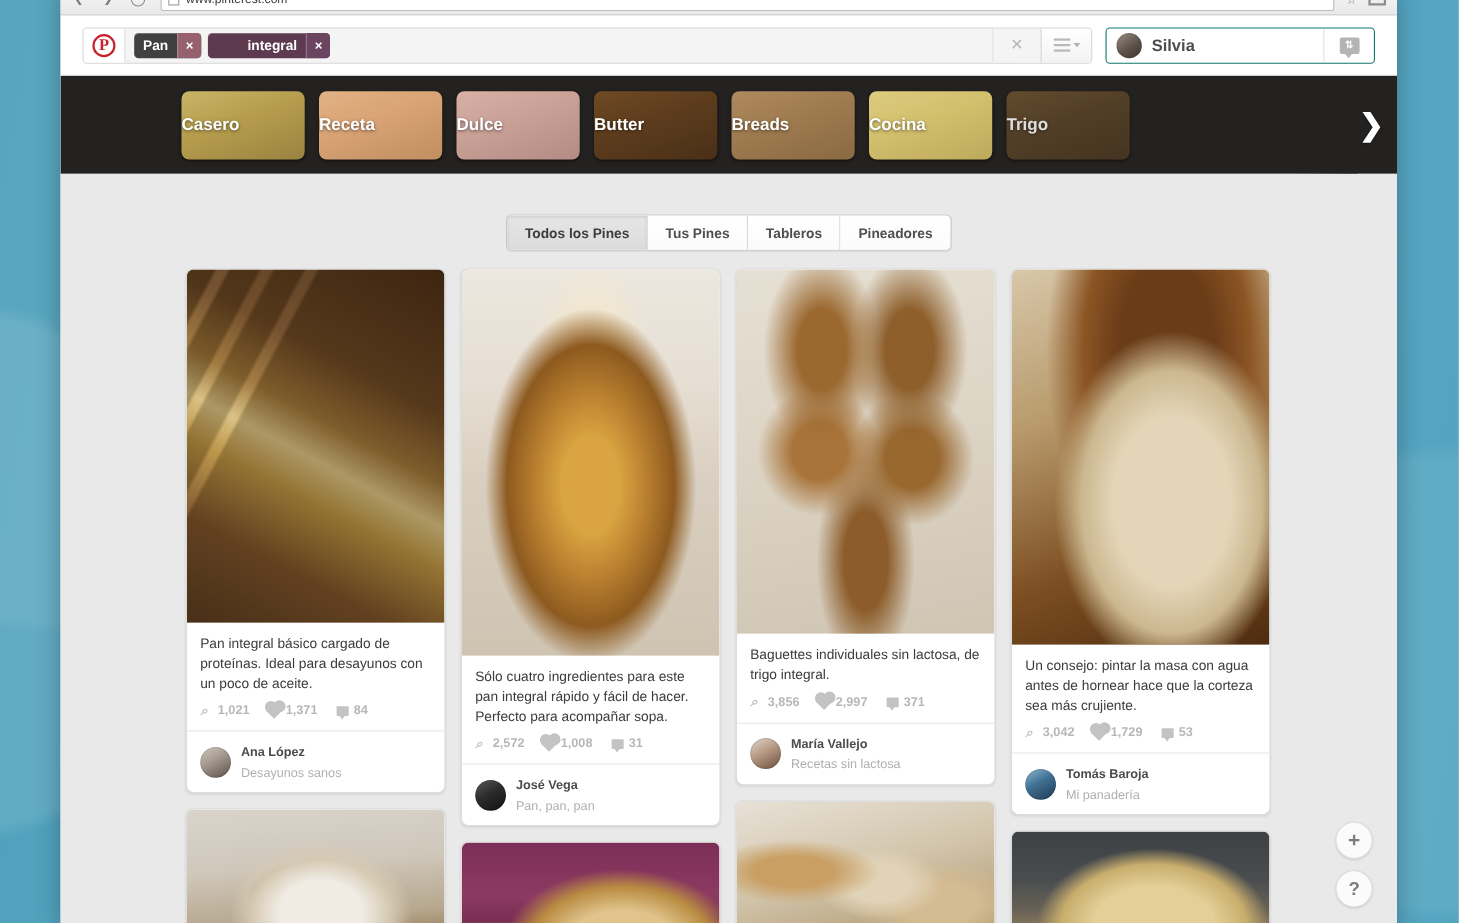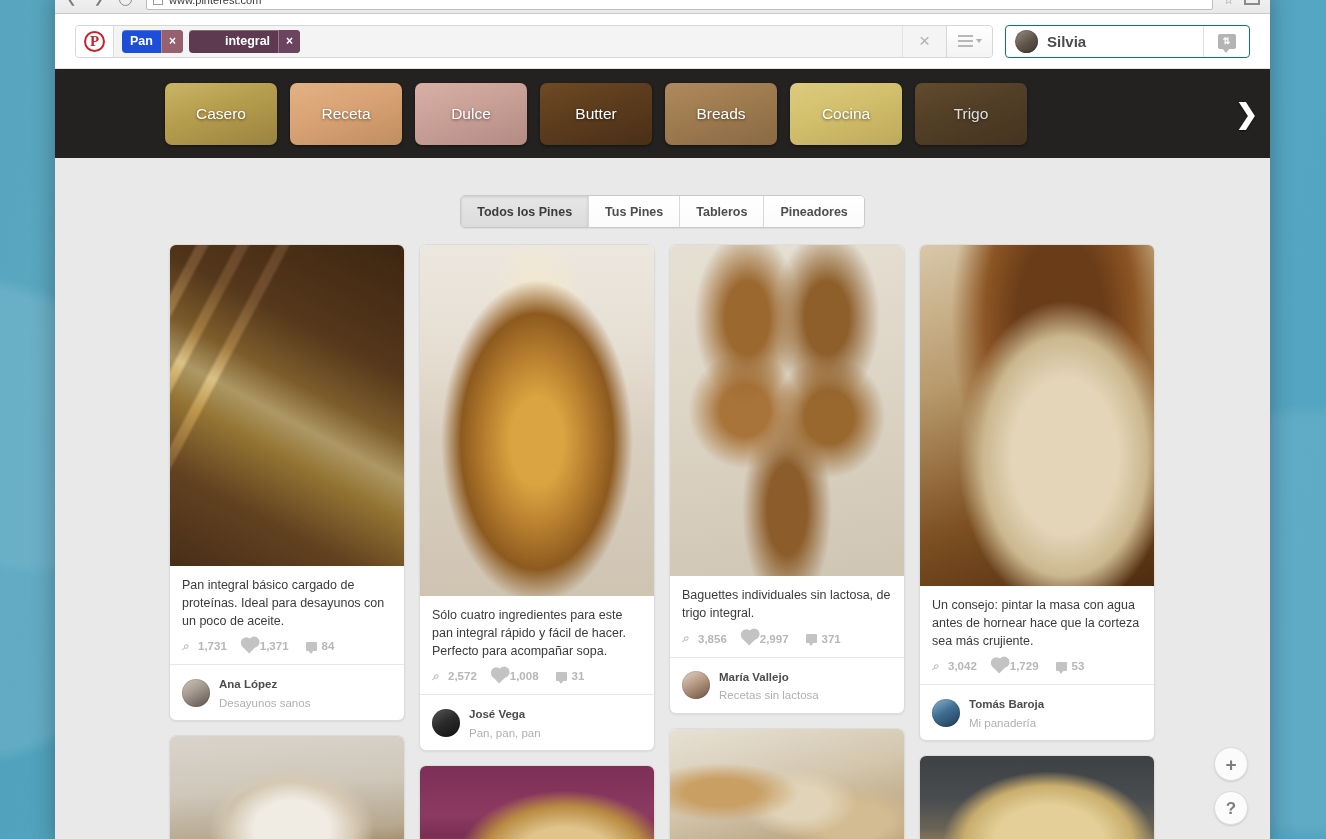--- a/index.html
+++ b/index.html
@@ -212,24 +212,24 @@
     display: flex;
     align-items: center;
     padding: 0 10px 0 110px;
     position: relative;
     overflow: hidden;
   }
   #cat-rail { display: flex; gap: 13px; align-items: center; }
   .cat-tile {
     width: 112px; height: 62px;
     border-radius: 7px;
-    display: flex; align-items: center; justify-content: center;
+    display: flex; align-items: center; justify-content: flex-start;
     color: #fff;
     font-size: 15.5px;
-    font-weight: normal;
+    font-weight: bold;
     text-shadow: 0 1px 3px rgba(0,0,0,0.55);
     box-shadow: 0 1px 3px rgba(0,0,0,0.5);
     position: relative;
     overflow: hidden;
   }
   .cat-tile span { position: relative; z-index: 2; }
   #cat-next {
     position: absolute;
     right: 12px; top: 0; bottom: 0;
     display: flex; align-items: center;
@@ -455,21 +455,21 @@
   </div>
 
   <div id="site-header">
 
     <div id="search-wrap">
       <div id="logo-box">
         <div id="pin-logo">P</div>
       </div>
 
       <div id="tokens">
-        <div class="token t0" style="background: #1d4ed8;">
+        <div class="token t0" style="background: #404040;">
           <span class="token-label">Pan</span>
           <span class="token-x">×</span>
         </div>
         <div class="token t1" style="background: rgb(93, 58, 80);">
           <span class="token-label">integral</span>
           <span class="token-x">×</span>
         </div>
       </div>
 
       <div id="clear-search">×</div>
@@ -538,21 +538,21 @@
     <div id="grid">
 
       <div class="col">
         <div class="pin">
           <div class="pin-img ph ph-baguettes-rustic" style="height: 321px;"></div>
           <div class="pin-body">
             <div class="pin-desc">Pan integral básico cargado de proteínas. Ideal para desayunos con un poco de aceite.</div>
             <div class="pin-stats">
               <span class="stat">
                 <i class="ico-pin">⌕</i>
-                <span>1,731</span>
+                <span>1,021</span>
               </span>
               <span class="stat">
                 <i class="ico-heart"></i>
                 <span>1,371</span>
               </span>
               <span class="stat">
                 <i class="ico-comment"></i>
                 <span>84</span>
               </span>
             </div>

